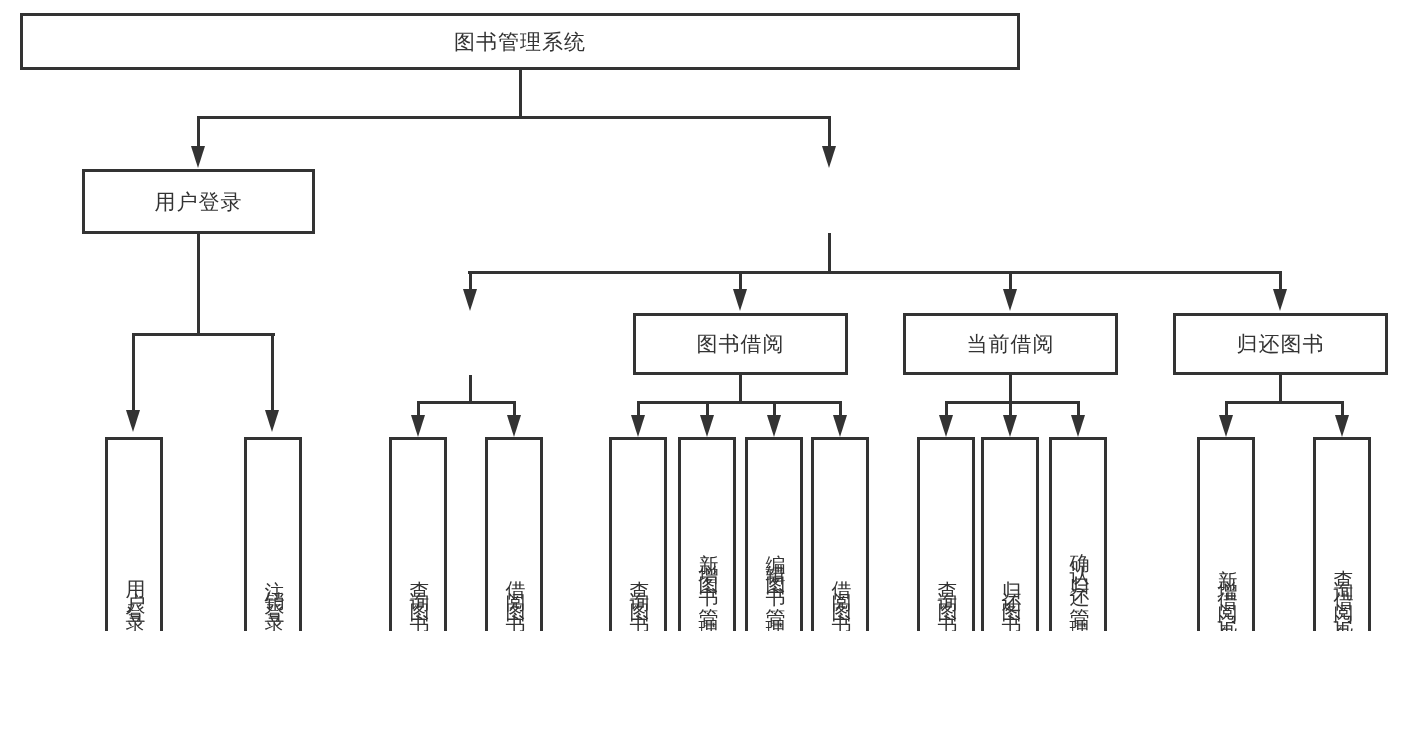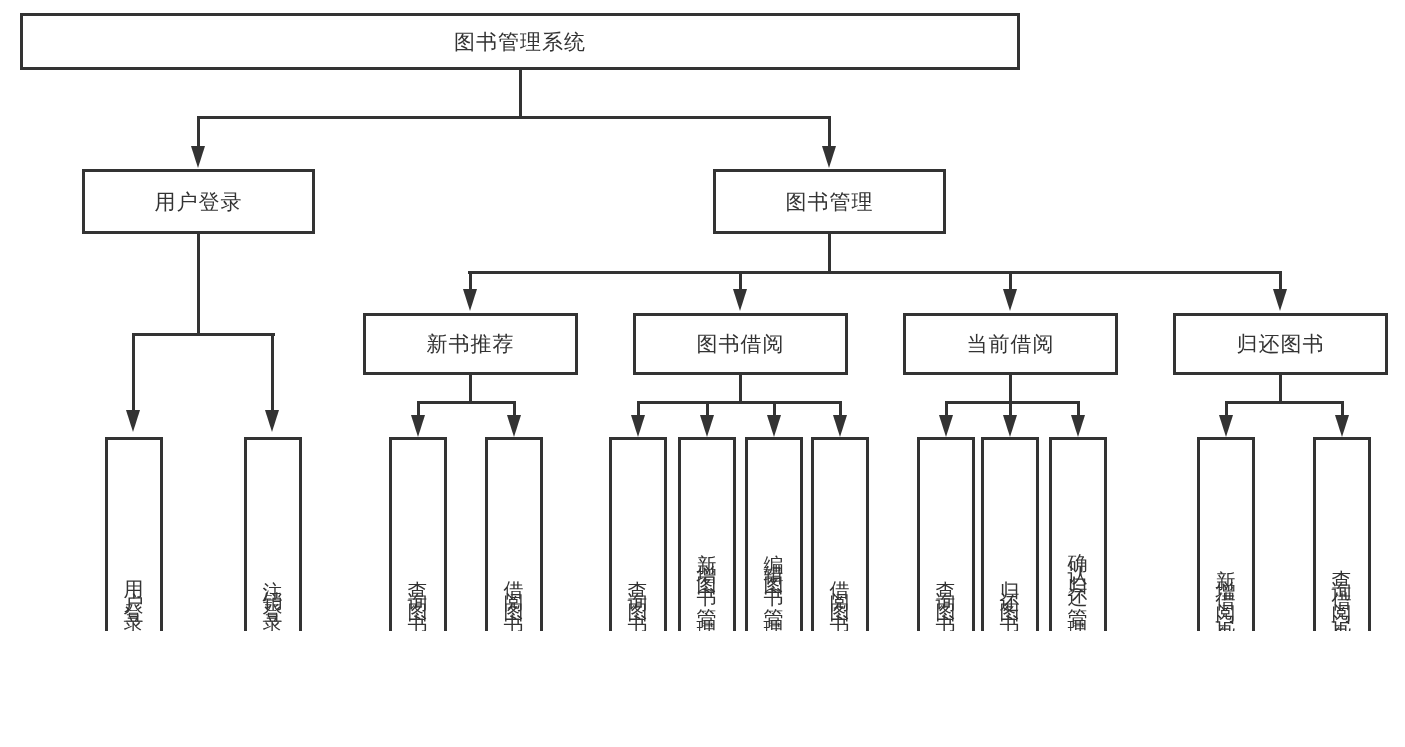--- a/index.html
+++ b/index.html
@@ -1,21 +1,21 @@
 <!DOCTYPE html>
 <html><head>
 <meta charset="utf-8">
 <style>
   html, body { margin: 0; padding: 0; background: #ffffff; }
   #canvas {
     position: relative;
     width: 1405px;
     height: 631px;
     background: #ffffff;
-    font-family: Liberation Sans, sans-serif;
+    font-family: Liberation Mono, monospace;
     overflow: hidden;
   }
   .box {
     position: absolute;
     box-sizing: border-box;
     border: 3px solid #333333;
     background: #ffffff;
     display: flex;
     align-items: center;
     justify-content: center;
@@ -70,23 +70,21 @@
   .col { top: 437px; width: 58px; height: 300px; }
 </style>
 </head>
 <body>
 
 <div id="canvas">
 
   <div class="box" id="n-root">图书管理系统</div>
 
   <div class="box" id="n-user-login">用户登录</div>
-  <div class="box" id="n-book-mgmt">图书管理</div>
 
-  <div class="box l3" id="n-new-book">新书推荐</div>
   <div class="box l3" id="n-cur-borrow">当前借阅</div>
   <div class="box l3" id="n-book-borrow">图书借阅</div>
   <div class="box l3" id="n-borrow-rec">归还图书</div>
 
   <div class="box vbox col" style="left:105px">用户登录</div>
   <div class="box vbox col" style="left:244px">注销登录</div>
 
   <div class="box vbox col" style="left:389px">查询图书</div>
   <div class="box vbox col" style="left:485px">借阅图书</div>
 

